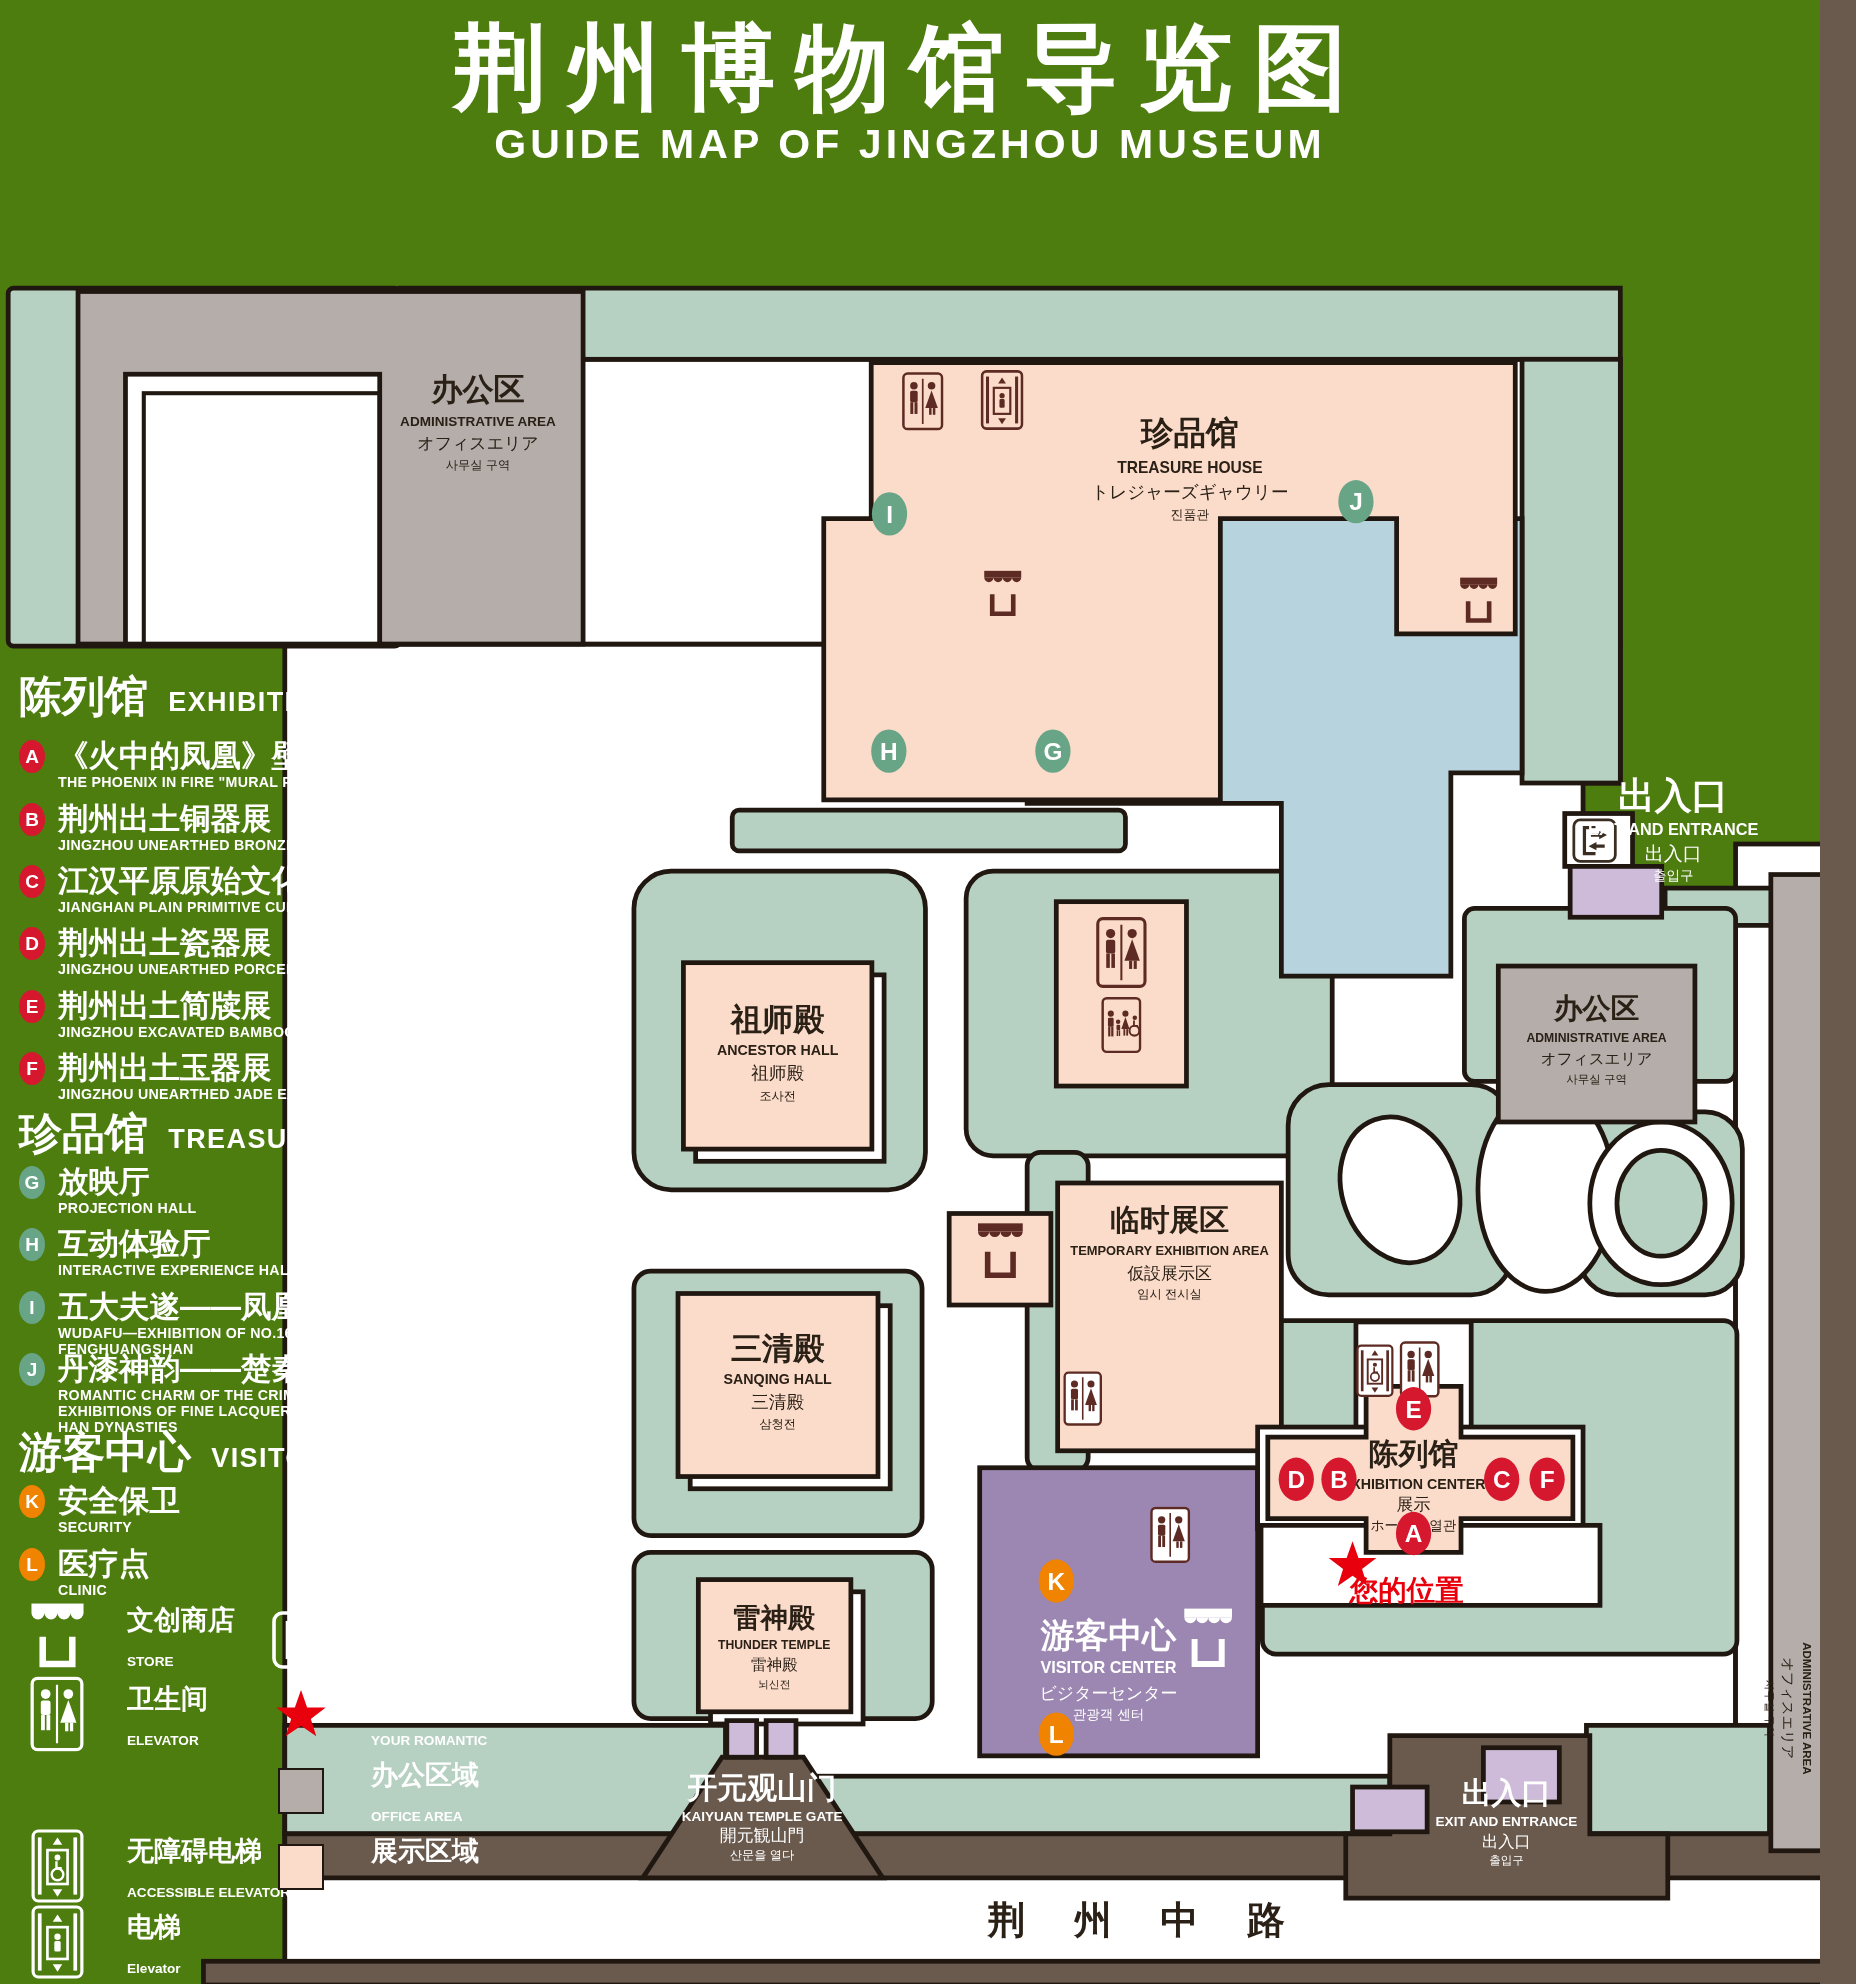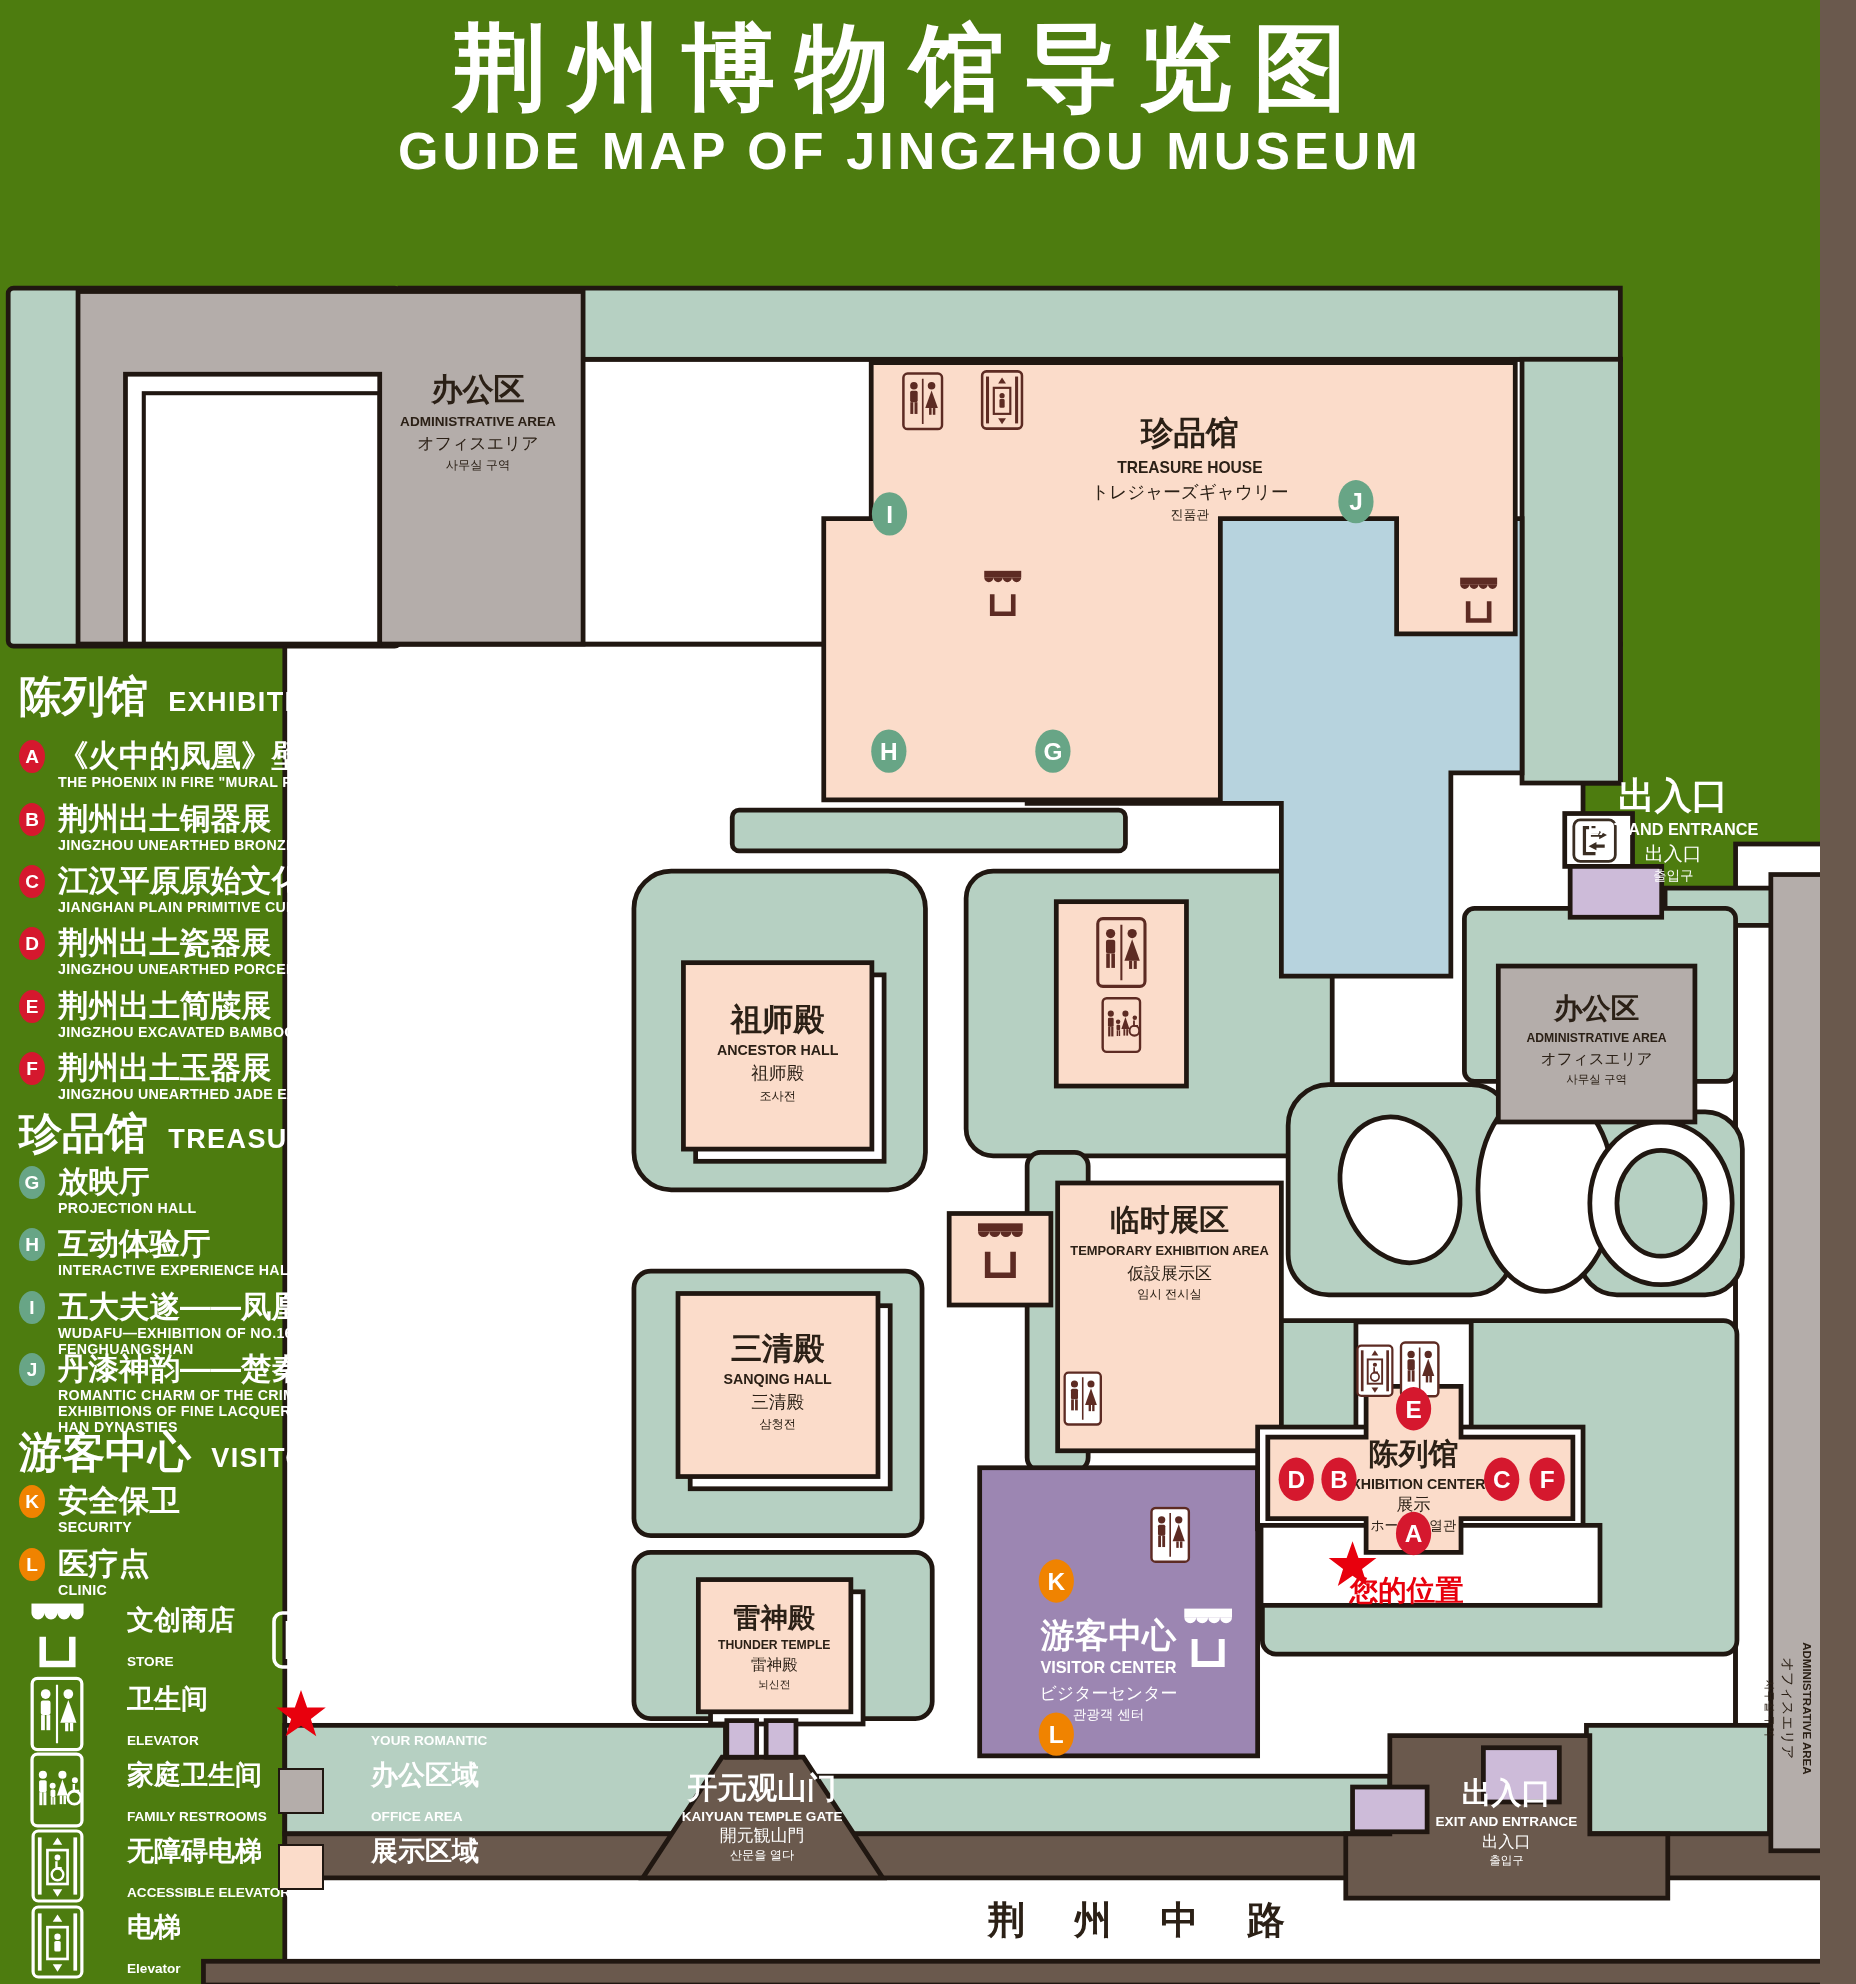--- a/index.html
+++ b/index.html
@@ -2,21 +2,21 @@
 <html style="font-size:11px"><head>
 <meta charset="utf-8">
 <style>
   html,body{margin:0;padding:0;background:#6a594d;}
   #stage{position:relative;width:1820px;height:1985px;background:#4d7c0f;overflow:hidden;
          font-family:Liberation Sans, sans-serif;}
   
   .title-zh{position:absolute;left:0;top:5.4px;width:100%;text-align:center;color:#fff;
             font-size:94px;font-weight:700;letter-spacing:20.3px;}
   .title-en{position:absolute;left:0;top:121px;width:100%;text-align:center;color:#fff;
-            font-size:52px;font-weight:700;letter-spacing:4.1px;}
+            font-size:41px;font-weight:700;letter-spacing:4.1px;}
   
   #sidebar{position:absolute;left:19px;top:668px;width:468px;height:1315px;color:#fff;}
   .sec-h{position:absolute;left:0;display:flex;align-items:baseline;gap:20.3px;white-space:nowrap;}
   .sec-h .zh{font-size:43px;font-weight:700;}
   .sec-h .en{font-size:27px;font-weight:700;letter-spacing:1.4px;}
   .lg-row{position:absolute;left:0;width:468px;}
   .badge{position:absolute;left:0;top:1.4px;width:26px;height:33px;border-radius:50%;
          display:flex;align-items:center;justify-content:center;color:#fff;
          font-size:19px;font-weight:700;}
   .badge.red{background:#d5182e;} .badge.grn{background:#68a586;} .badge.org{background:#f08300;}
@@ -458,31 +458,20 @@
       <div class="ic-box">
           <svg width="54" height="76" viewBox="0 0 100 140" style="color:#fff">
             <use href="#sym-restroom"></use>
           </svg>
         </div>
       <div class="ic-lab">
           <div class="zh">卫生间</div>
           <div class="en">ELEVATOR</div>
         </div>
     </div>
-    <div class="ic-row" style="top:1084px;left:0">
-      <div class="ic-box">
-          <svg width="56" height="76" viewBox="0 0 100 140" style="color:#fff">
-            <use href="#sym-family"></use>
-          </svg>
-        </div>
-      <div class="ic-lab">
-          <div class="zh">家庭卫生间</div>
-          <div class="en">FAMILY RESTROOMS</div>
-        </div>
-    </div>
     <div class="ic-row" style="top:1160px;left:0">
       <div class="ic-box">
           <svg width="53" height="76" viewBox="0 0 100 140" style="color:#fff">
             <use href="#sym-access"></use>
           </svg>
         </div>
       <div class="ic-lab">
           <div class="zh">无障碍电梯</div>
           <div class="en">ACCESSIBLE ELEVATOR</div>
         </div>

